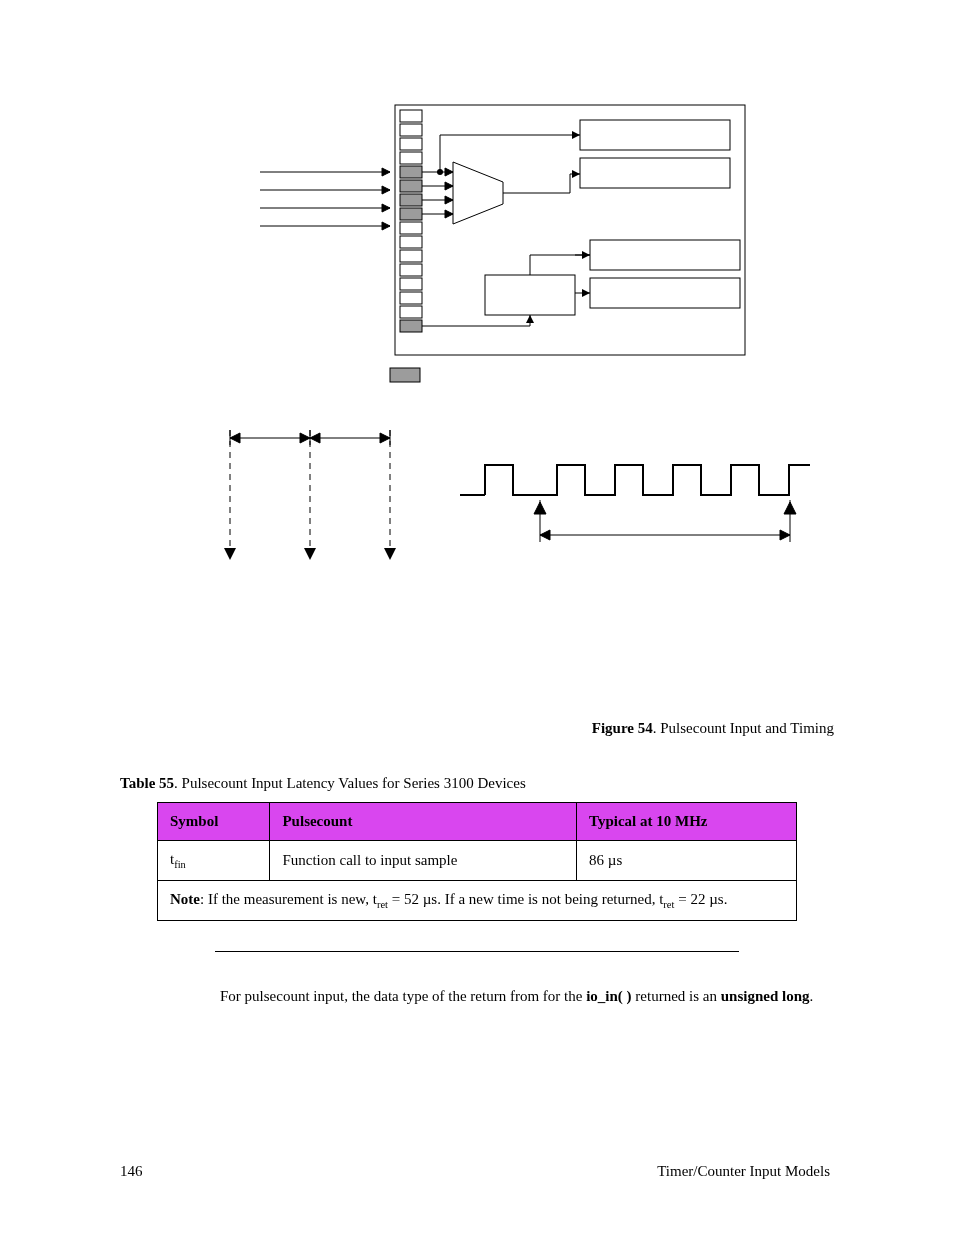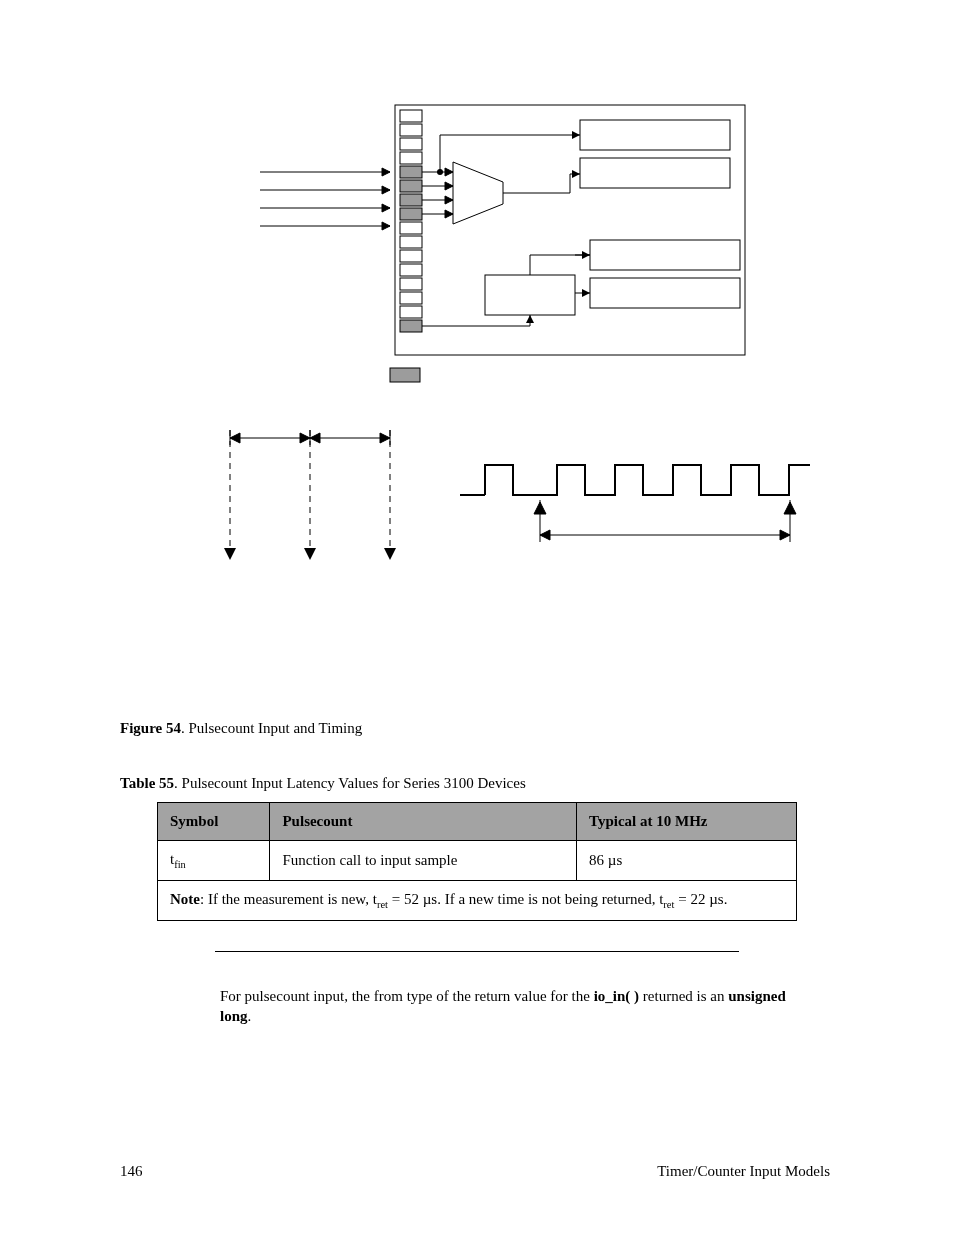--- a/index.html
+++ b/index.html
@@ -16,41 +16,41 @@
     }
     .content {
       padding: 90px 120px 0 120px;
     }
     .diagram-area {
       width: 100%;
       height: 500px;
       position: relative;
     }
     .figure-caption {
-      text-align: left;
+      text-align: right;
       margin: 130px 0 38px 0;
     }
     .table-caption {
       text-align: left;
       margin: 0 0 10px 0;
     }
     .bold { font-weight: bold; }
     table {
       border-collapse: collapse;
       width: 640px;
       margin: 0 auto 30px auto;
     }
     th, td {
       border: 1px solid #000;
       padding: 10px 12px;
       text-align: left;
       vertical-align: middle;
     }
     th {
-      background: #a3a3a3;
+      background: #d946ef;
       font-weight: bold;
     }
     .note-row td {
       padding: 10px 12px;
     }
     .sub { font-size: 0.7em; vertical-align: sub; }
     hr.sep {
       margin: 18px 95px 34px 95px;
       border: none;
       border-top: 1px solid #000;
@@ -216,21 +216,21 @@
         <td colspan="3">
           <span class="bold">Note</span><span>:  If the measurement is new, t</span><span class="sub">ret</span><span> = 52 µs.  If a new time is not being returned, t</span><span class="sub">ret</span><span> = 22 µs.</span>
         </td>
       </tr>
     </tbody>
   </table>
 
   <hr class="sep">
 
   <p class="body-text">
-    <span>For pulsecount input, the from type of the return value for the </span><span class="bold">io_in( )</span><span> returned is an </span><span class="bold">unsigned long</span><span>.</span>
+    <span>For pulsecount input, the data type of the return from for the </span><span class="bold">io_in( )</span><span> returned is an </span><span class="bold">unsigned long</span><span>.</span>
   </p>
 
 </div>
 
 <div class="footer">
   <span class="page-num">146</span>
   <span class="section-name">Timer/Counter Input Models</span>
 </div>
 
 </body></html>

